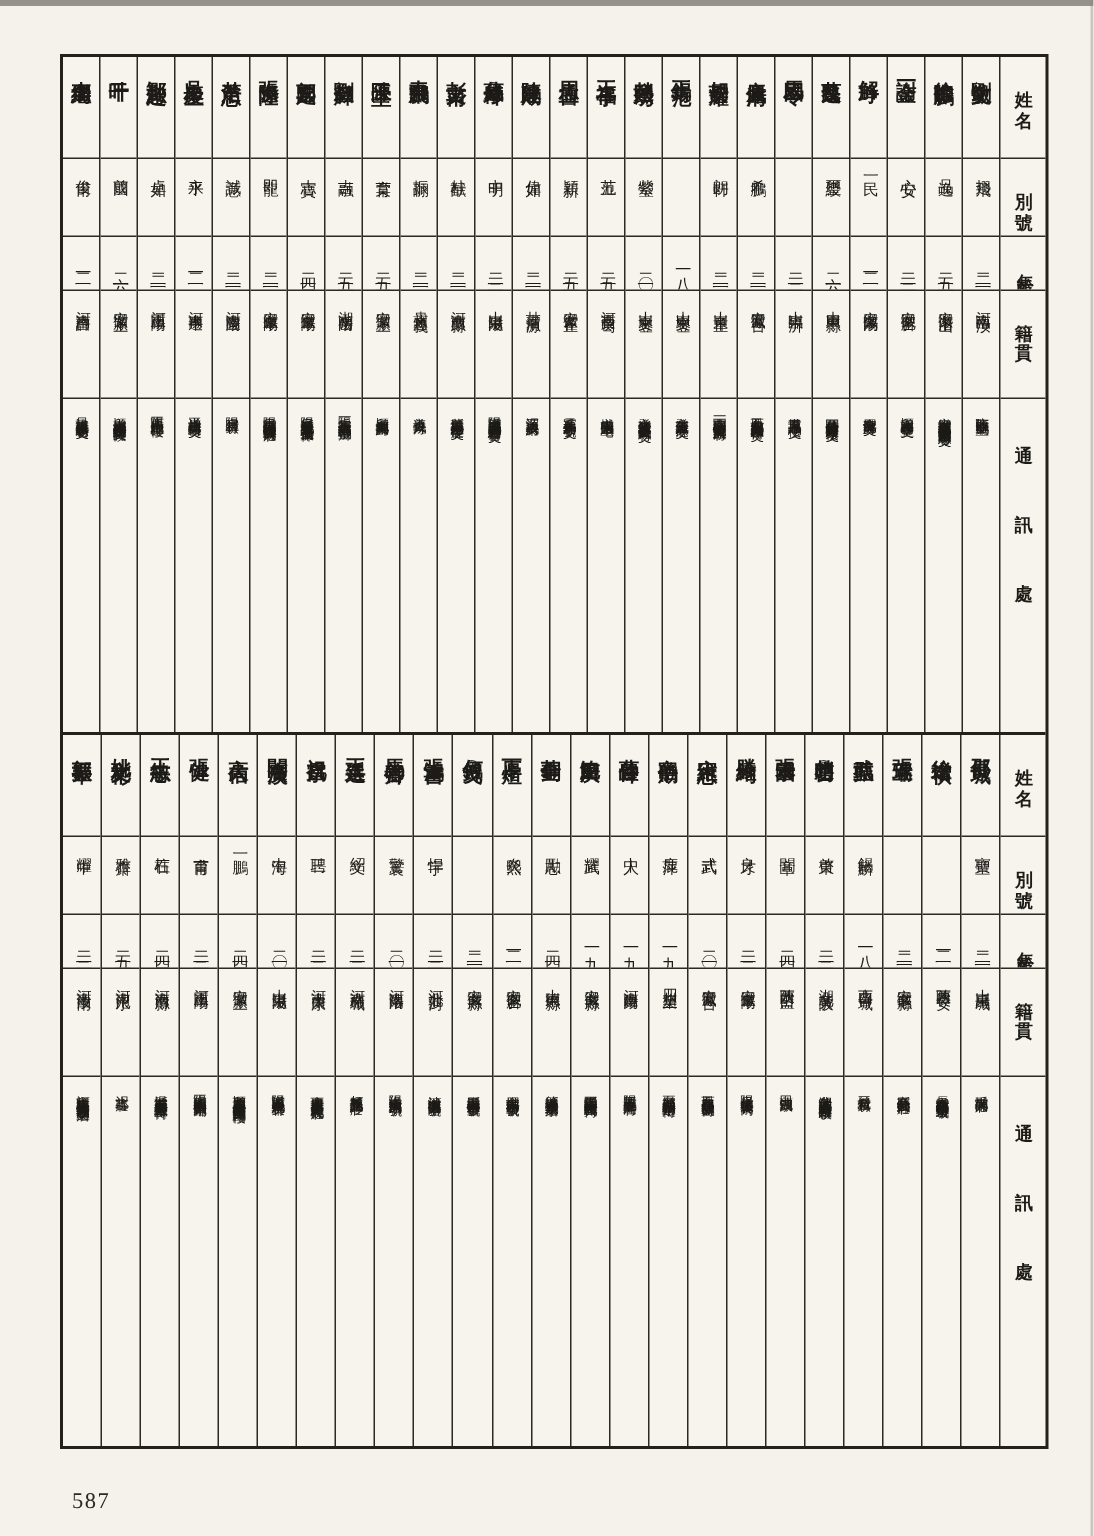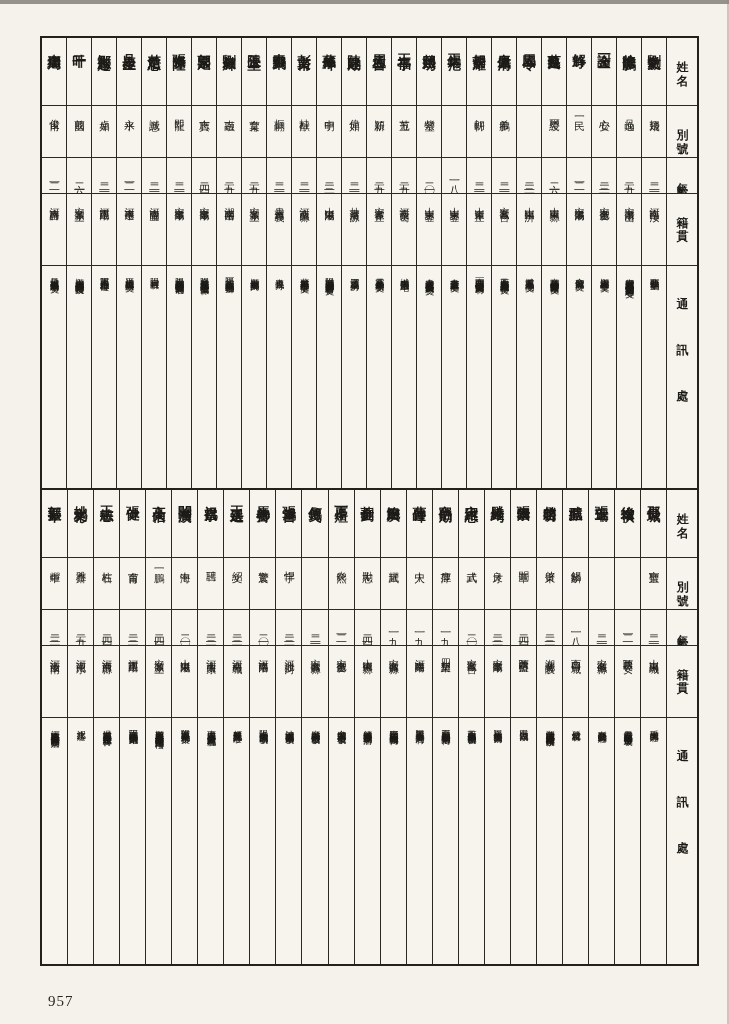--- a/index.html
+++ b/index.html
@@ -945,14 +945,14 @@
             <span class="vtext hdr-two">籍貫</span>
           </div>
         <div class="cell c-addr">
             <span class="vtext hdr-addr">通訊處</span>
           </div>
       </div>
     </section>
 
   </div>
 
-  <div class="pageno">957</div>
+  <div class="pageno">587</div>
 </div>
 
 </body></html>

